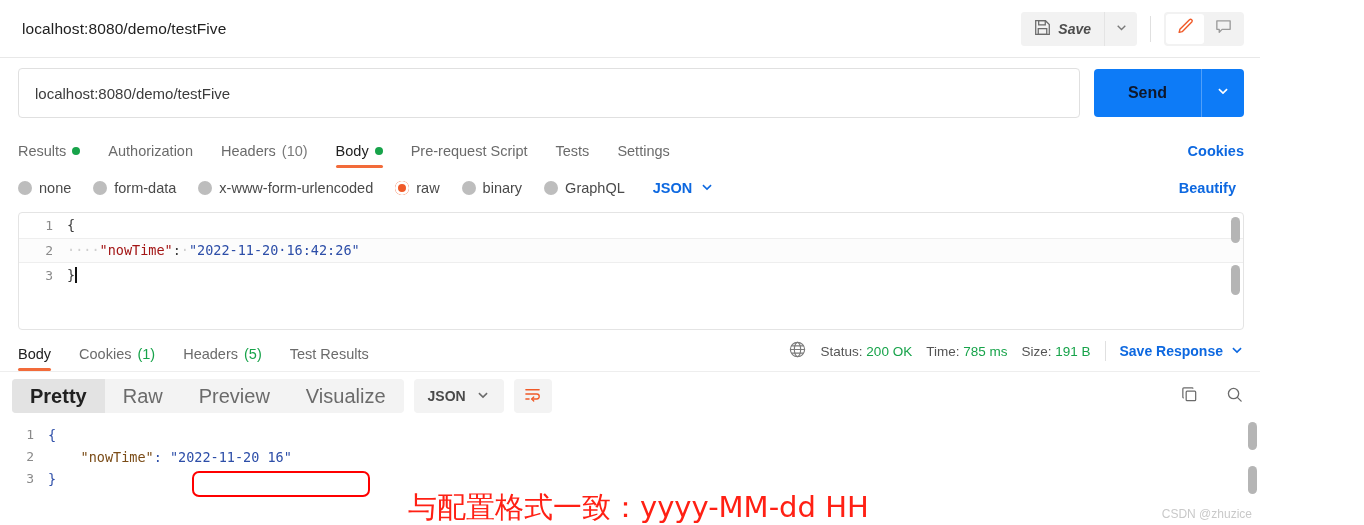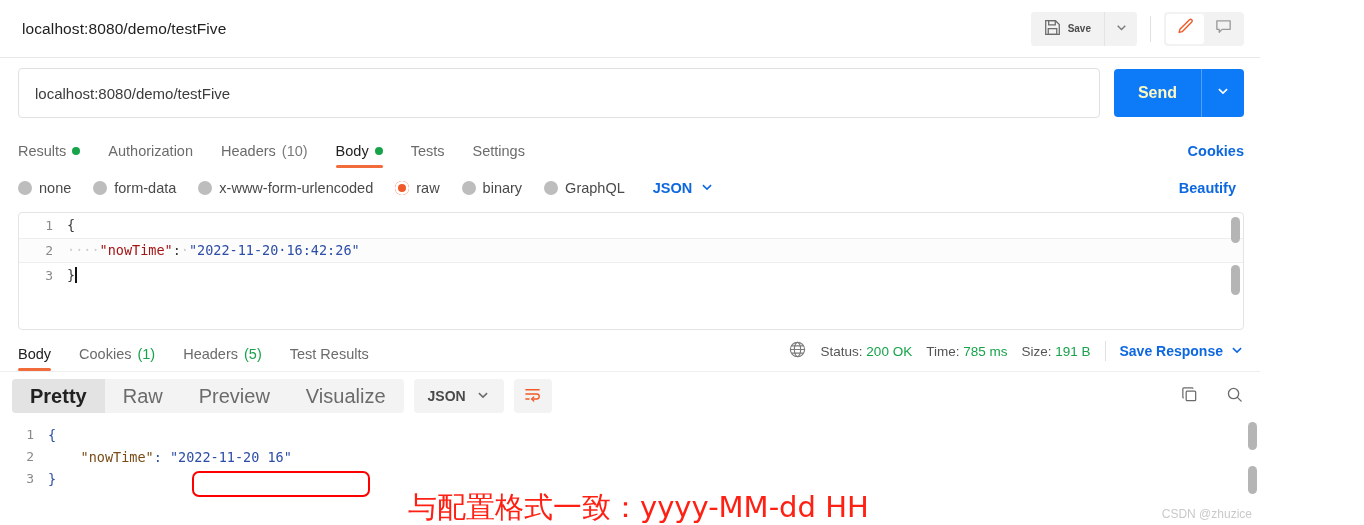--- a/index.html
+++ b/index.html
@@ -49,25 +49,26 @@
     background: #f2f2f2;
     border-radius: 4px;
     overflow: hidden;
     height: 34px;
   }
   .save-btn {
     display: flex;
     align-items: center;
     gap: 7px;
     padding: 0 13px;
-    font-size: 10px;
+    font-size: 14px;
     color: #4d4d4d;
     font-weight: 600;
     cursor: pointer;
     background: #f2f2f2;
+    font-style: italic;
   }
   .save-caret {
     width: 32px;
     display: flex;
     align-items: center;
     justify-content: center;
     border-left: 1px solid #e4e4e4;
     cursor: pointer;
     background: #f2f2f2;
   }
@@ -143,22 +144,22 @@
     display: flex;
     align-items: stretch;
     background: #0d7bf7;
     border-radius: 4px;
     height: 48px;
     overflow: hidden;
   }
   .send-btn {
     display: flex;
     align-items: center;
-    padding: 0 24px;
-    color: #fef9c3;
+    padding: 0 34px;
+    color: #0f172a;
     font-weight: bold;
     font-size: 16px;
     cursor: pointer;
   }
   .send-caret {
     width: 42px;
     display: flex;
     align-items: center;
     justify-content: center;
     border-left: 1px solid rgba(255,255,255,0.28);
@@ -539,20 +540,23 @@
     </div>
     <div class="tab">
       <span>Headers</span>
       <span class="count">(10)</span>
     </div>
     <div class="tab active">
       <span>Body</span>
       <span class="dot-green"></span>
     </div>
     <div class="tab">
+      <span>Pre-request Script</span>
+    </div>
+    <div class="tab">
       <span>Tests</span>
     </div>
     <div class="tab">
       <span>Settings</span>
     </div>
     <div class="link-blue" style="padding-bottom:9px">Cookies</div>
   </div>
 
   <div class="bodytype-row">
     <div class="radio-item">

